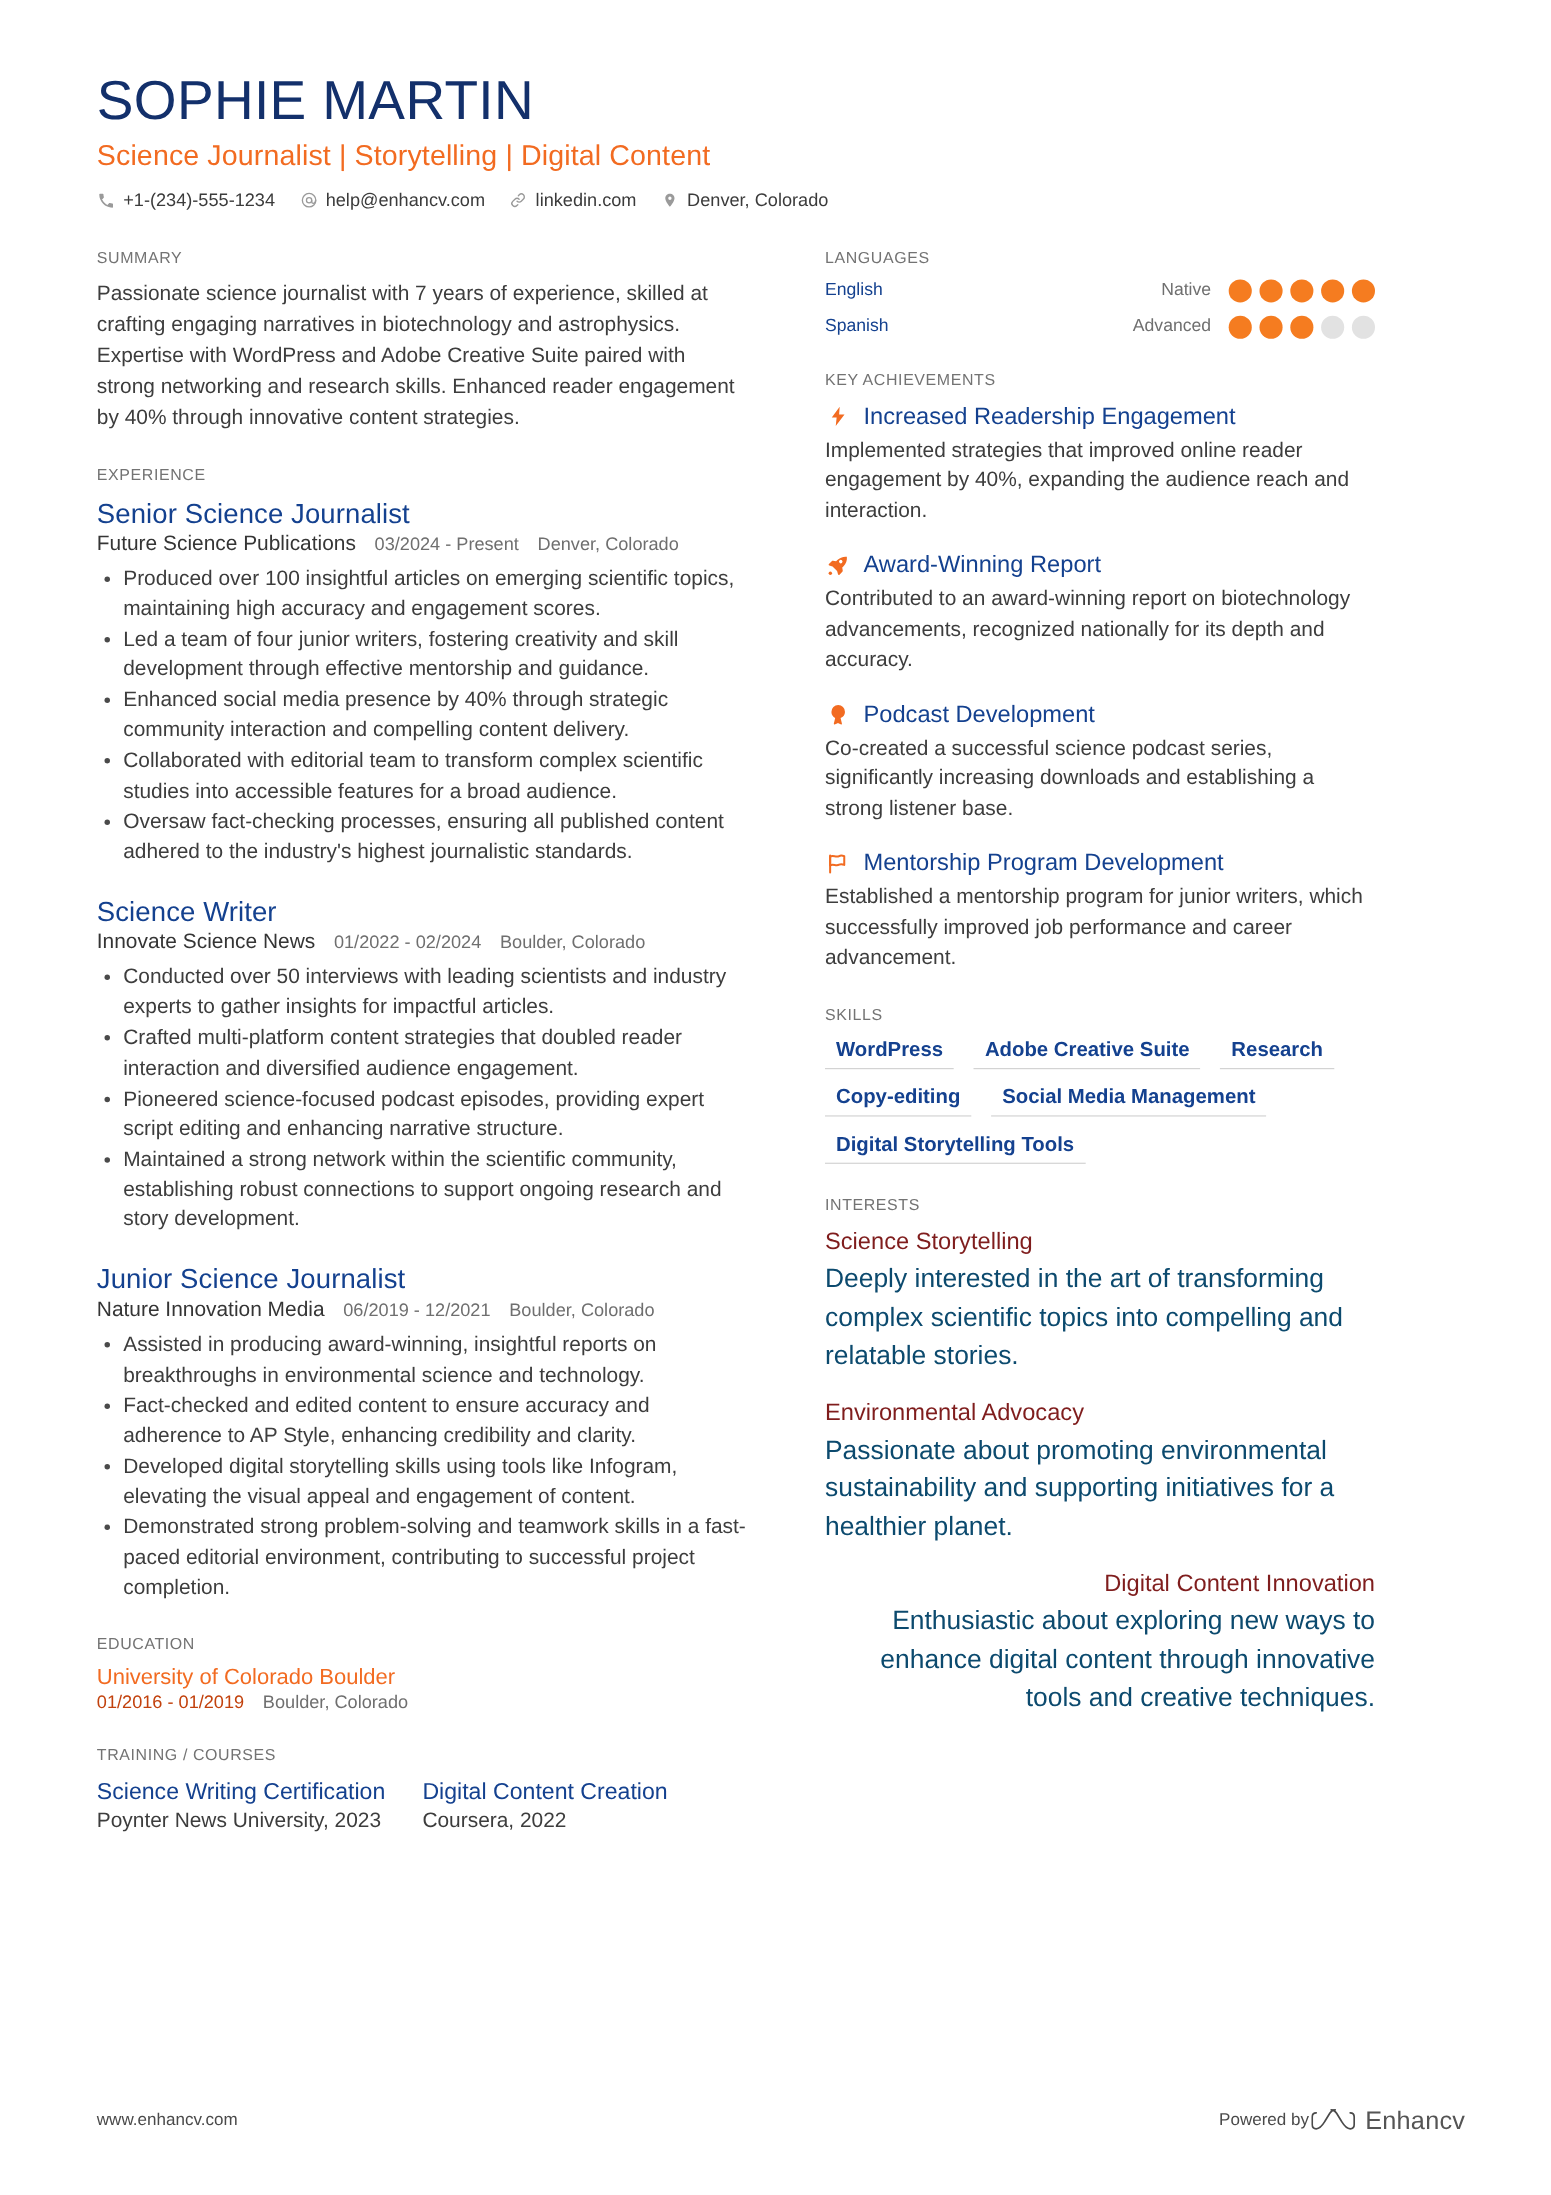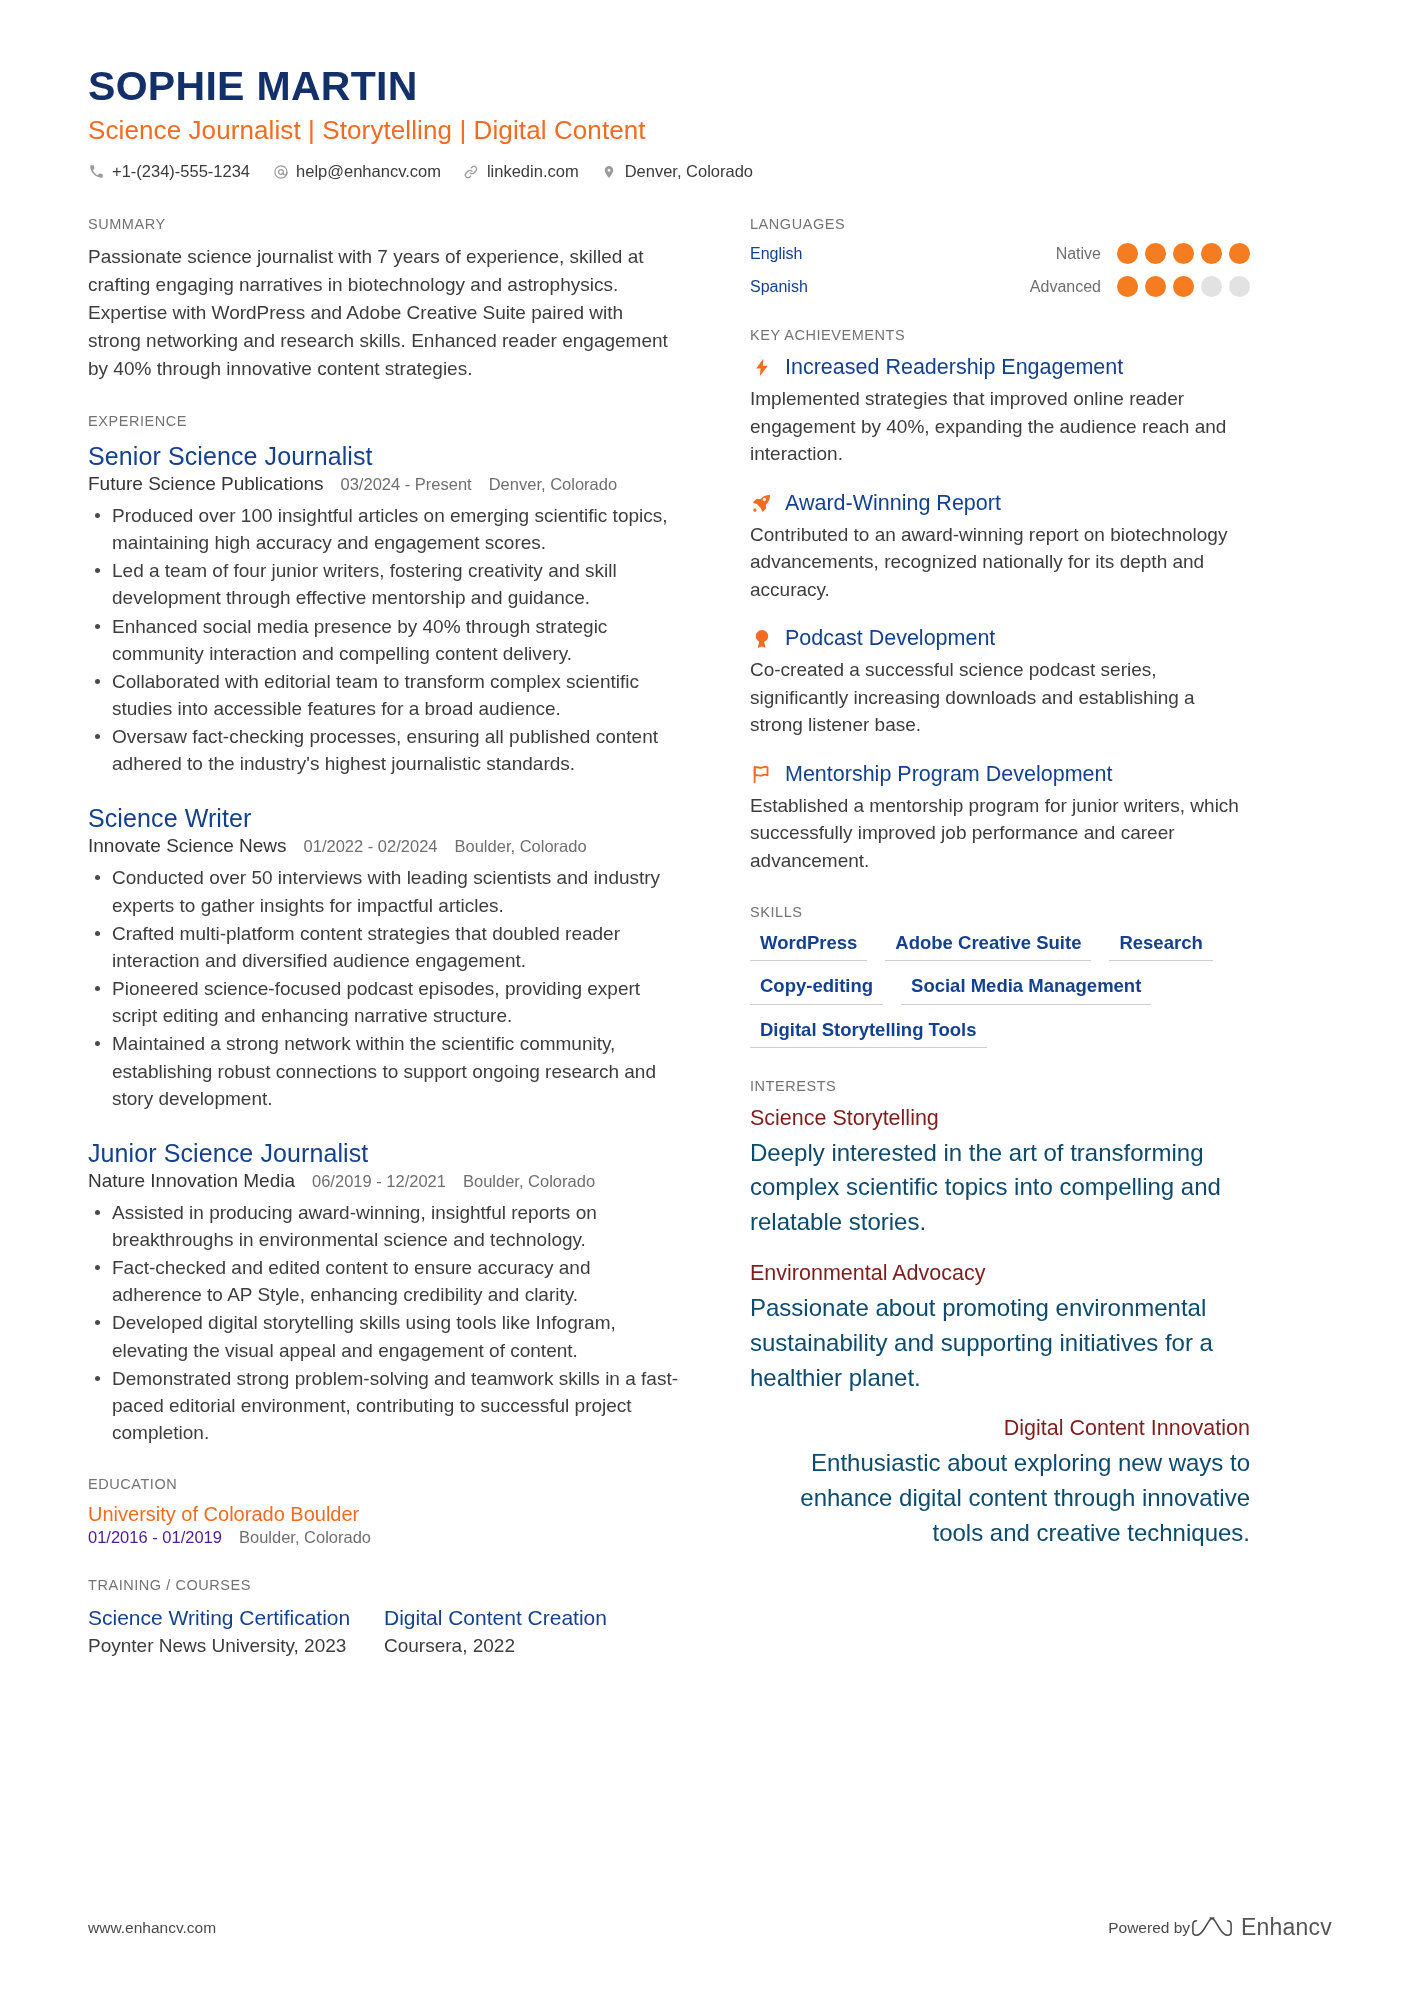--- a/index.html
+++ b/index.html
@@ -18,24 +18,24 @@
   .page {
     width: 1410px;
     min-height: 1995px;
     padding: 62px 78px 0 88px;
     position: relative;
     background: #fff;
   }
 
   
   .hdr-name {
-    font-size: 41px;
+    font-size: 50px;
     letter-spacing: 0.3px;
     color: #13306b;
-    font-weight: 700;
+    font-weight: 400;
     line-height: 1.18;
     margin-bottom: 4px;
   }
   .hdr-role {
     font-size: 26px;
     color: #f26b21;
     font-weight: 400;
     line-height: 1.3;
     margin-bottom: 12px;
     letter-spacing: 0.1px;
@@ -160,21 +160,21 @@
   }
   .edu-school {
     font-size: 20px;
     color: #f26b21;
     margin-bottom: 2px;
   }
   .edu-meta {
     display: flex;
     align-items: baseline;
   }
-  .edu-date { font-size: 16.5px; color: #4c1d95; margin-right: 17px; }
+  .edu-date { font-size: 16.5px; color: #c2410c; margin-right: 17px; }
   .edu-loc { font-size: 16.5px; color: #6f6f6f; }
 
   
   .train-grid {
     display: flex;
   }
   .train-item { width: 50%; }
   .train-title {
     font-size: 21px;
     color: #14418f;

